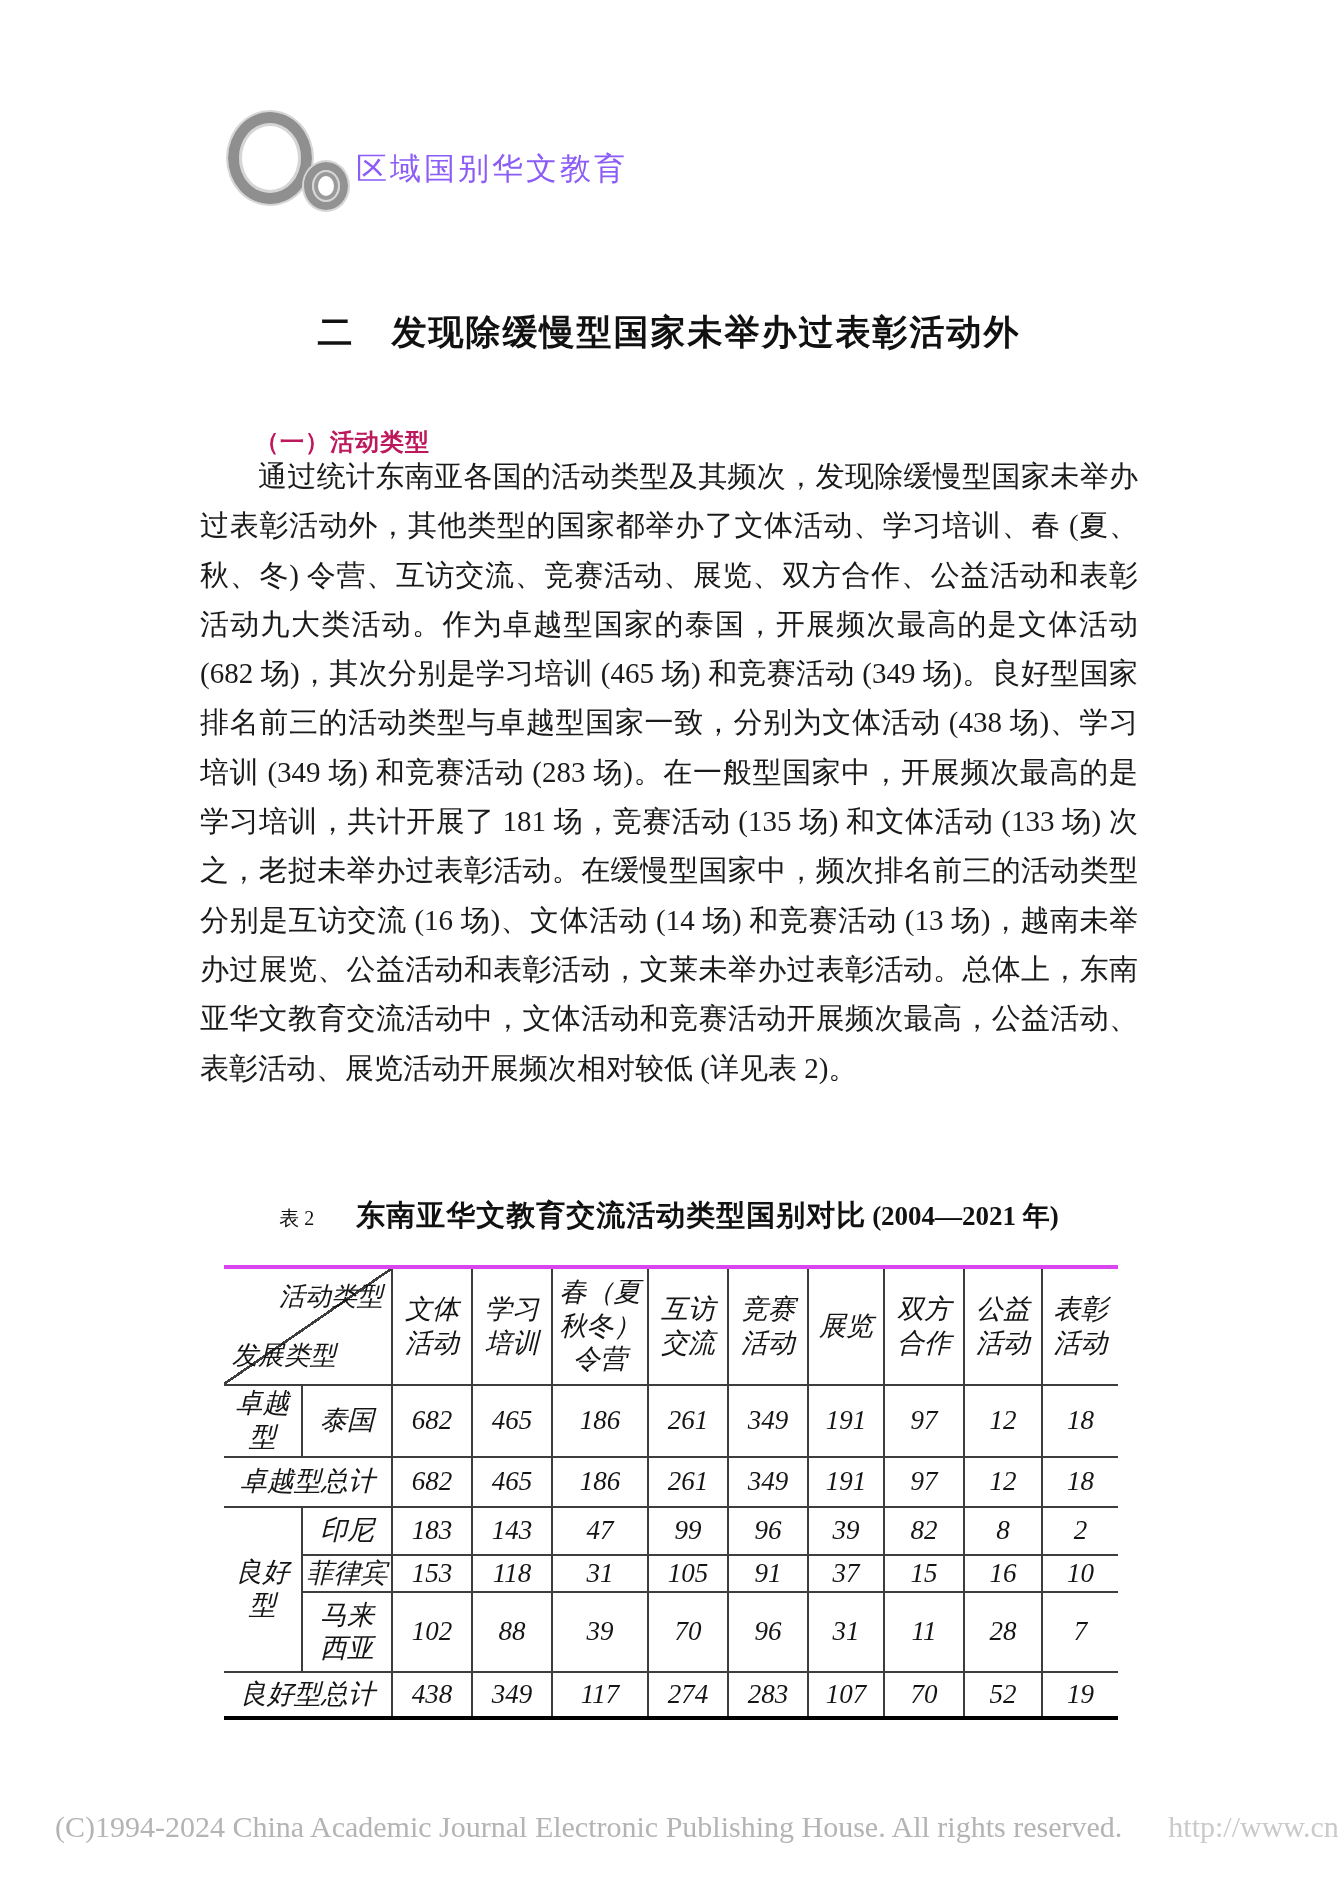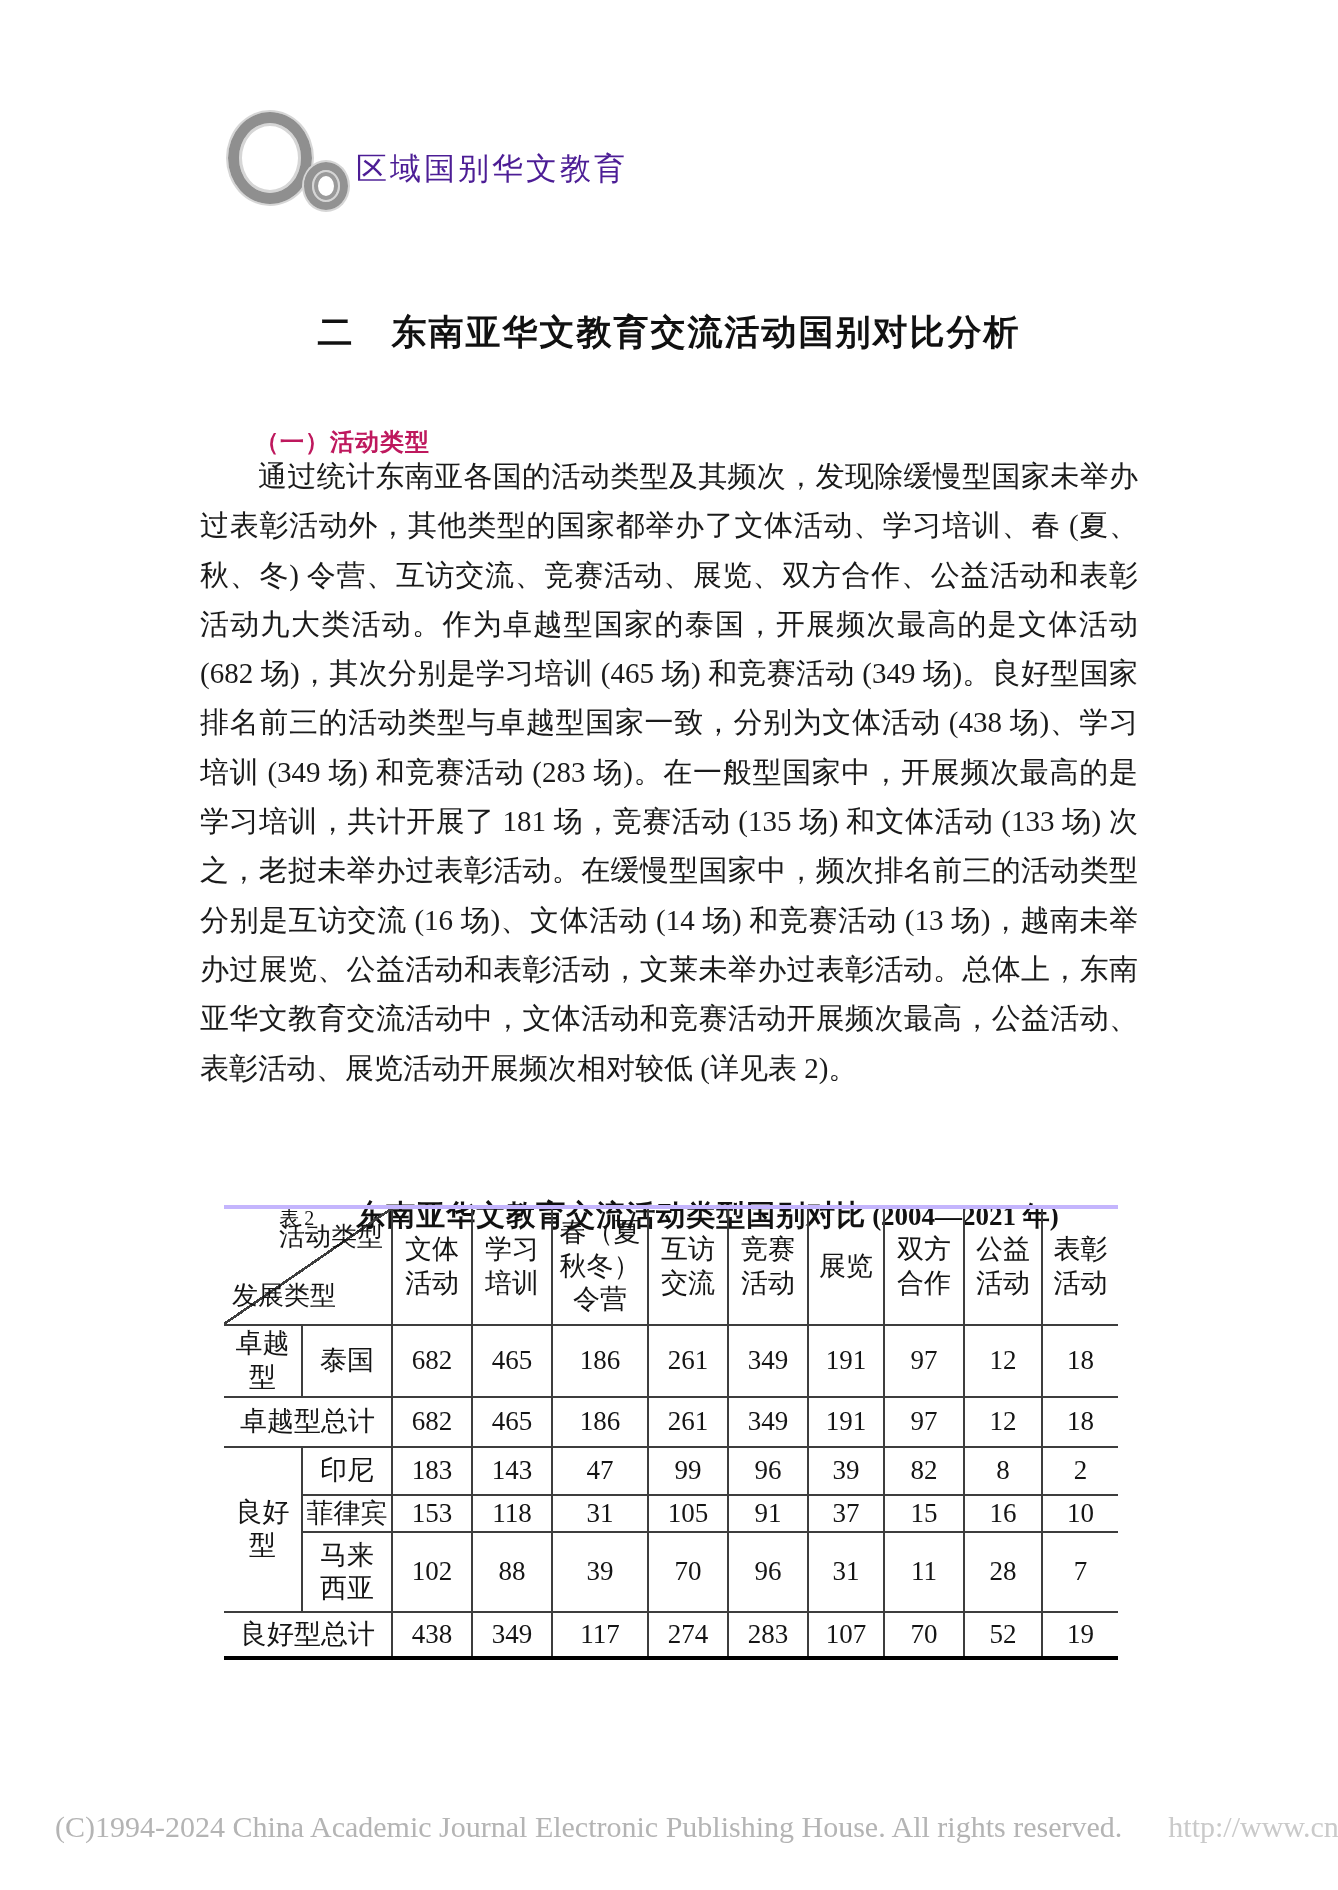--- a/index.html
+++ b/index.html
@@ -25,21 +25,21 @@
     position:absolute;left:76px;top:50px;width:28px;height:32px;
     border:8px solid #929292;border-radius:50%;
     box-shadow:inset 0 0 0 2px #d6d6d6, 0 0 0 2px #d6d6d6;
   }
   .ring-small::after{
     content:"";position:absolute;inset:2px;border:4px solid #9a9a9a;border-radius:50%;
   }
   .brand-text{
     position:absolute;left:128px;top:36px;
     font-family:"Liberation Sans","DejaVu Sans",sans-serif;
-    font-size:31px;letter-spacing:3px;color:#4c1d95;white-space:nowrap;
+    font-size:31px;letter-spacing:3px;color:#8b5cf6;white-space:nowrap;
   }
 
   
   .doc-title{
     position:absolute;top:286px;left:200px;width:938px;
     text-align:center;font-weight:bold;font-size:35px;letter-spacing:2px;color:#111;
   }
   .sec-heading{
     position:absolute;top:406px;left:255px;
     font-weight:bold;font-size:24px;letter-spacing:1px;color:#be185d;
@@ -56,24 +56,24 @@
   .table-caption{
     position:absolute;top:1196px;left:200px;width:938px;
     text-align:center;white-space:nowrap;color:#111;
   }
   .cap-label{font-size:20px;margin-right:42px;}
   .cap-title{font-weight:bold;font-size:29px;letter-spacing:1px;}
   .cap-years{font-weight:bold;font-size:27px;margin-left:6px;}
 
   
   .tbl{
-    position:absolute;top:1205px;left:224px;
+    position:absolute;top:1265px;left:224px;
     border-collapse:collapse;table-layout:fixed;width:894px;
-    border-top:4px solid #c4b5fd;border-bottom:4px solid #000;
-    font-size:27px;color:#151515;
+    border-top:4px solid #d946ef;border-bottom:4px solid #000;
+    font-size:27px;color:#151515;font-style:italic;
   }
   .tbl td,.tbl th{
     border:2px solid #3d3d3d;
     text-align:center;vertical-align:middle;
     padding:1px 2px;font-weight:normal;
     white-space:pre-line;line-height:1.25;
   }
   .tbl tr > *:first-child{border-left:none;}
   .tbl tr > *:last-child{border-right:none;}
   tr.h-head{height:118px;}
@@ -111,21 +111,21 @@
 <div class="page">
 
   <div class="brand">
     <div class="logo">
       <span class="ring-big"></span>
       <span class="ring-small"></span>
     </div>
     <div class="brand-text">区域国别华文教育</div>
   </div>
 
-  <h1 class="doc-title">二　东南亚华文教育交流活动国别对比分析</h1>
+  <h1 class="doc-title">二　发现除缓慢型国家未举办过表彰活动外</h1>
 
   <h2 class="sec-heading">（一）活动类型</h2>
 
   <p class="body-par">通过统计东南亚各国的活动类型及其频次，发现除缓慢型国家未举办过表彰活动外，其他类型的国家都举办了文体活动、学习培训、春 (夏、秋、冬) 令营、互访交流、竞赛活动、展览、双方合作、公益活动和表彰活动九大类活动。作为卓越型国家的泰国，开展频次最高的是文体活动 (682 场)，其次分别是学习培训 (465 场) 和竞赛活动 (349 场)。良好型国家排名前三的活动类型与卓越型国家一致，分别为文体活动 (438 场)、学习培训 (349 场) 和竞赛活动 (283 场)。在一般型国家中，开展频次最高的是学习培训，共计开展了 181 场，竞赛活动 (135 场) 和文体活动 (133 场) 次之，老挝未举办过表彰活动。在缓慢型国家中，频次排名前三的活动类型分别是互访交流 (16 场)、文体活动 (14 场) 和竞赛活动 (13 场)，越南未举办过展览、公益活动和表彰活动，文莱未举办过表彰活动。总体上，东南亚华文教育交流活动中，文体活动和竞赛活动开展频次最高，公益活动、表彰活动、展览活动开展频次相对较低 (详见表 2)。</p>
 
   <div class="table-caption">
     <span class="cap-label">表 2</span><span class="cap-title">东南亚华文教育交流活动类型国别对比</span><span class="cap-years">(2004—2021 年)</span>
   </div>
 
   <table class="tbl">

